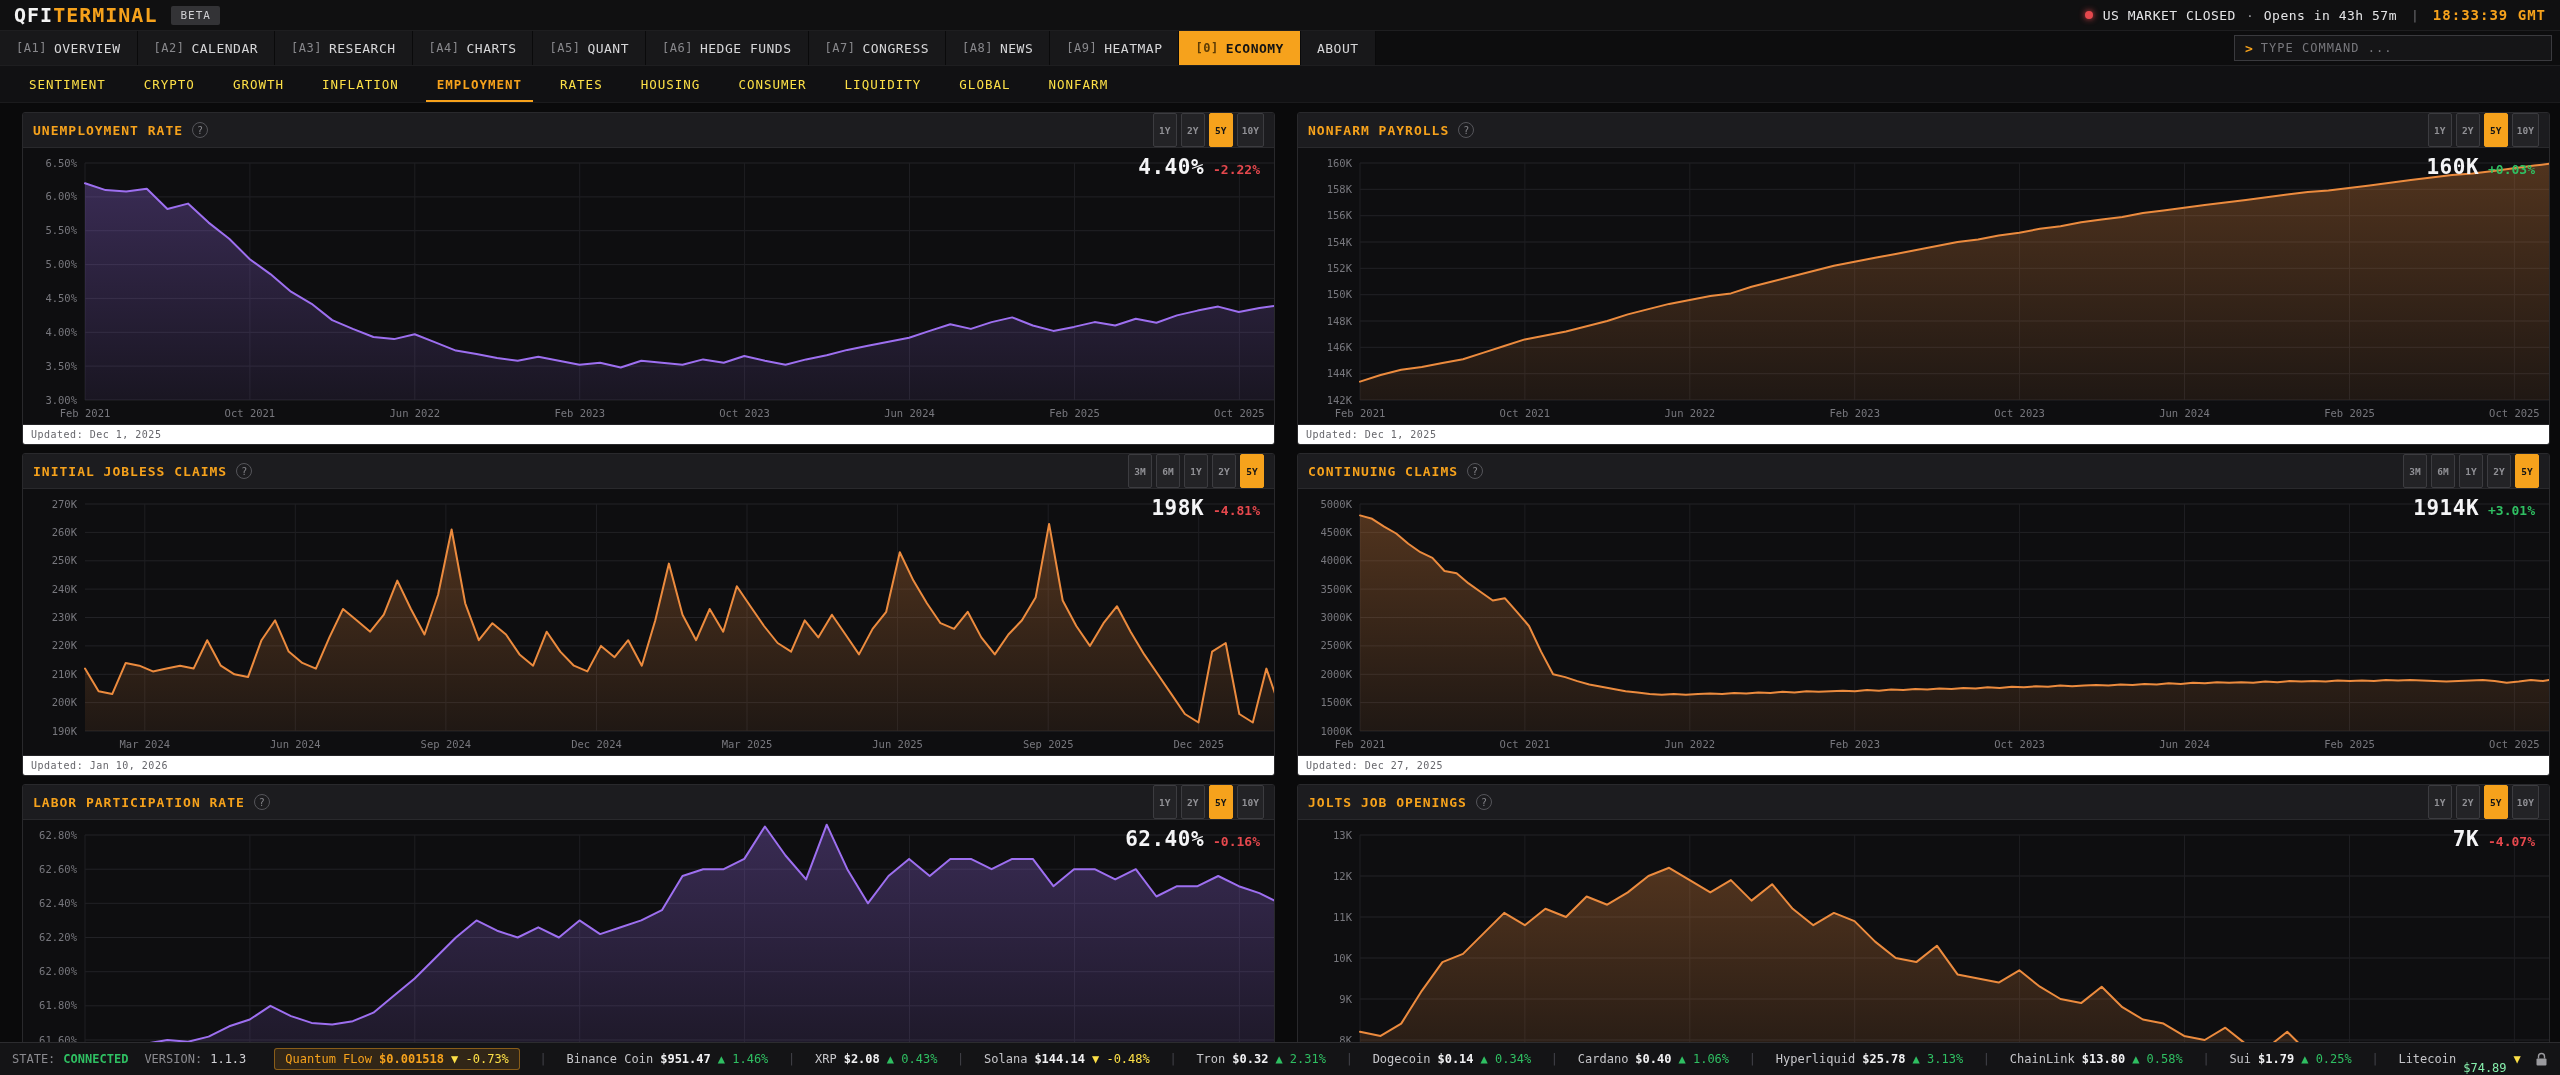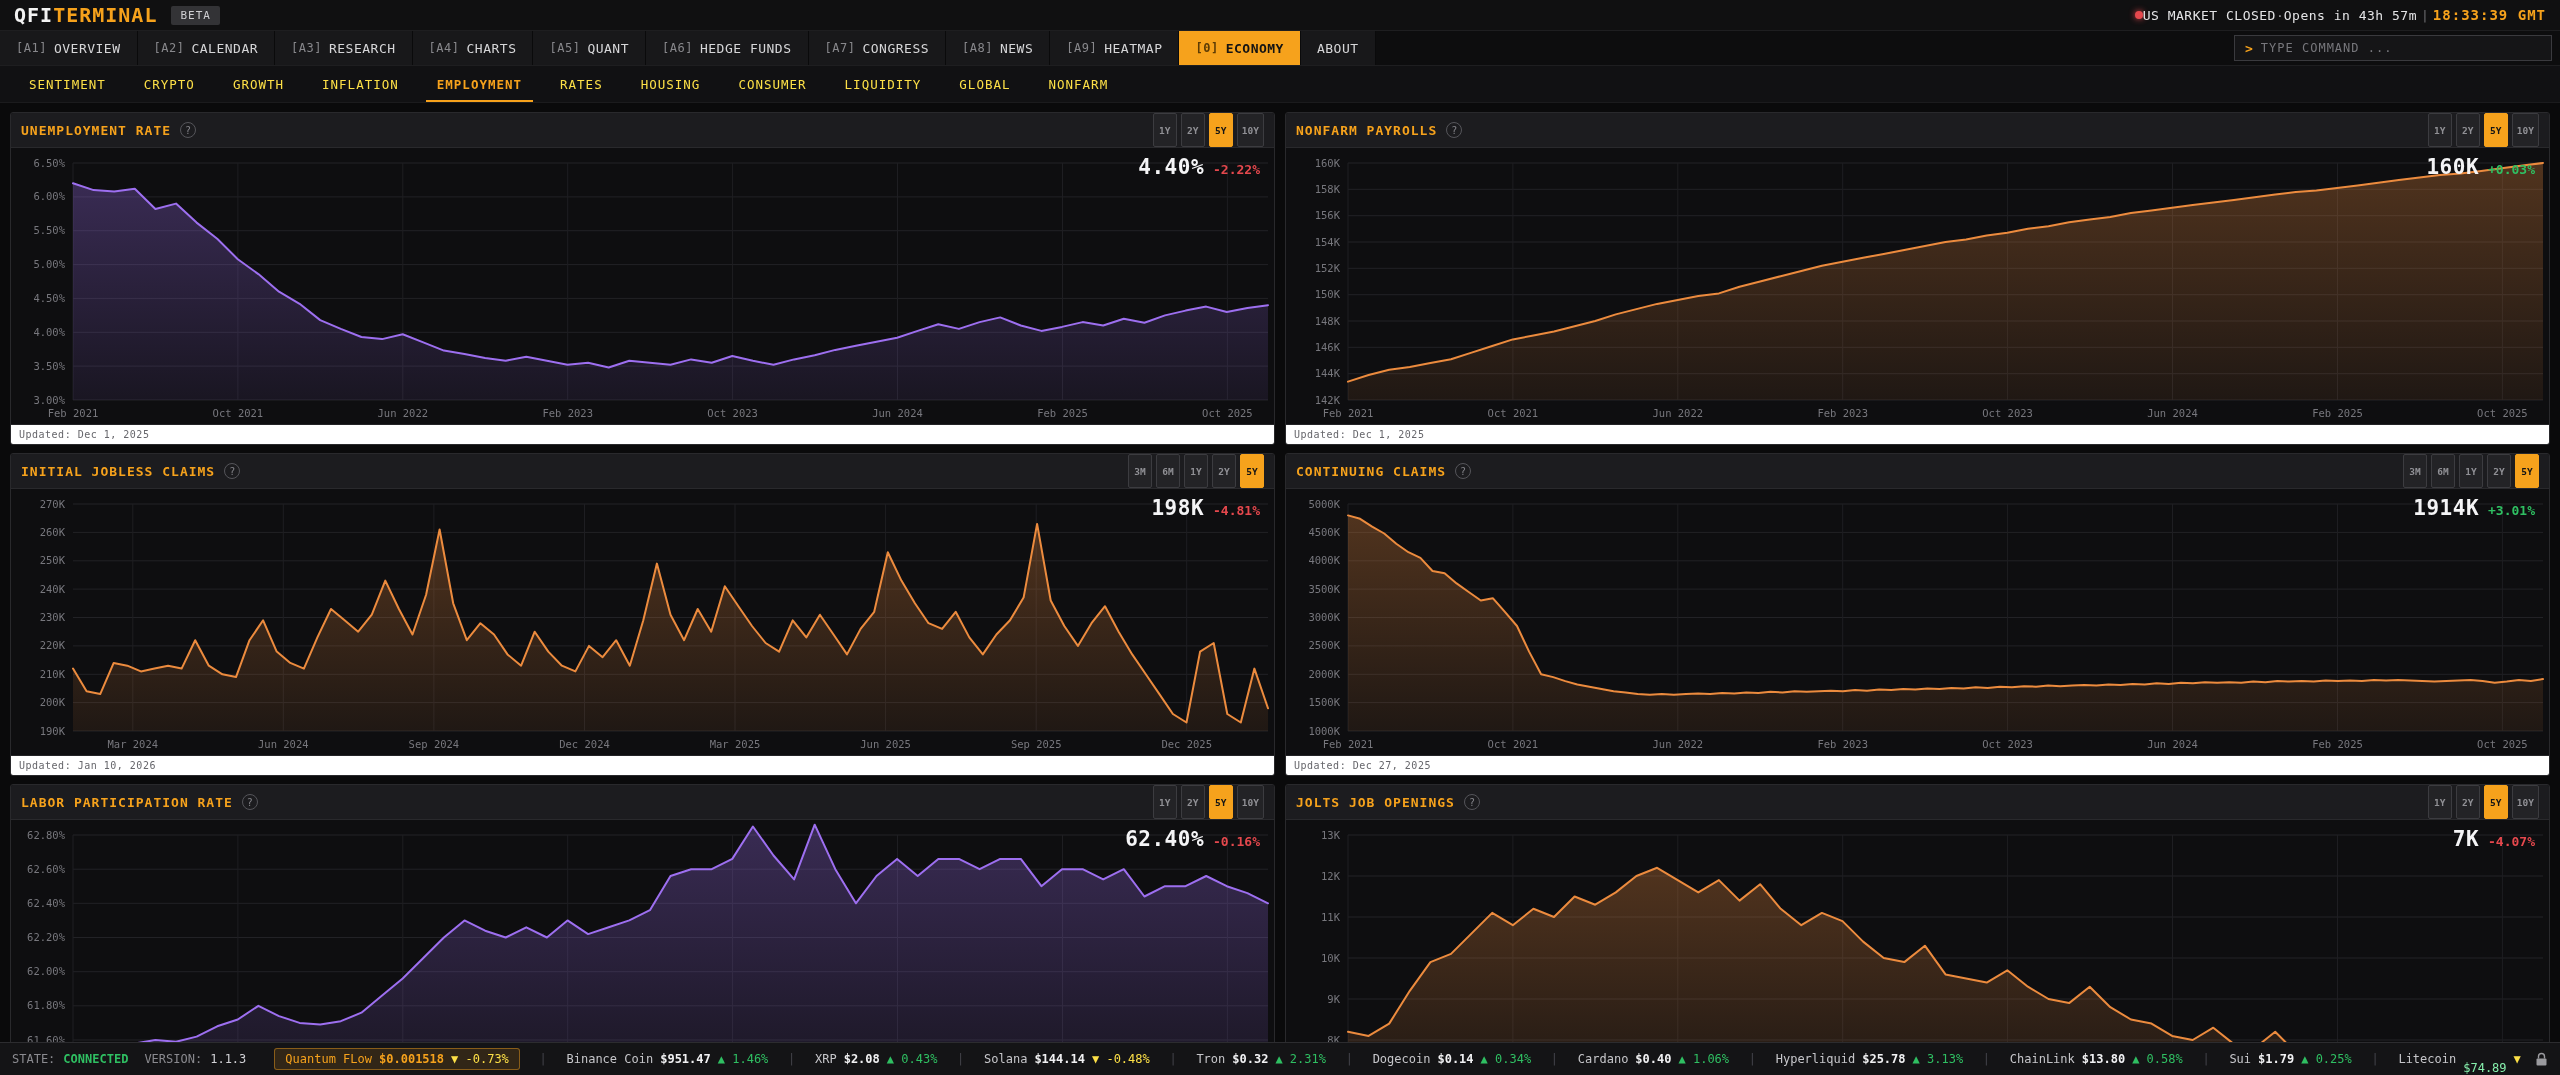--- a/index.html
+++ b/index.html
@@ -4,21 +4,21 @@
 <style>
   * { margin:0; padding:0; box-sizing:border-box; }
   html,body { width:2560px; height:1075px; overflow:hidden; }
   body { background:#0a0a0b; font-family:"DejaVu Sans Mono", monospace; color:#ddd; position:relative; }
 
   
   .topbar { height:30px; display:flex; align-items:center; padding:0 14px; background:#101011; }
   .brand { font-size:20px; font-weight:bold; letter-spacing:1px; }
   .brand .qfi { color:#f2f2f2; } .brand .terminal { color:#f6a21c; }
   .beta-badge { margin-left:14px; background:#333336; color:#cfcfd2; font-size:11px; padding:3px 9px; border-radius:2px; letter-spacing:1px; }
-  .topbar-right { margin-left:auto; display:flex; align-items:center; font-size:13px; }
+  .topbar-right { margin-left:auto; display:flex; align-items:center; gap:10px; font-size:13px; }
   .market-dot { width:8px; height:8px; border-radius:50%; background:#e5484d; box-shadow:0 0 6px #e5484d; }
   .market-status { color:#e4e4e6; letter-spacing:.5px; }
   .status-dot-sep { color:#9a9a9e; }
   .topbar-sep { color:#6a6a6e; margin:0 4px; }
   .clock { color:#f6a21c; font-weight:bold; font-size:14px; letter-spacing:1px; }
 
   
   .navbar { height:36px; background:#0d0d0e; display:flex; align-items:stretch; border-top:1px solid #1e1e20; border-bottom:1px solid #1e1e20; }
   .nav-items { display:flex; align-items:stretch; }
   .nav-item { display:flex; align-items:center; gap:7px; padding:0 16px; background:#18181a; border-right:1px solid #0a0a0b; font-size:13px; color:#d6d6d8; cursor:pointer; letter-spacing:.5px; white-space:nowrap; }
@@ -31,21 +31,21 @@
   .command-input::placeholder { color:#77777c; }
 
   
   .subnav { height:37px; background:#111113; display:flex; align-items:stretch; padding:0 12px; gap:4px; border-bottom:1px solid #1b1b1d; }
   .subnav-tab { display:flex; align-items:center; padding:0 17px; font-size:12.5px; color:#fde047; letter-spacing:1px; cursor:pointer; position:relative; white-space:nowrap; }
   .subnav-tab.active { color:#f6a21c; font-weight:bold; }
   .subnav-tab.active::after { content:""; position:absolute; left:6px; right:6px; bottom:0; height:2px; background:#f6a21c; }
 
   
   .grid { display:grid; grid-template-columns:1fr 1fr; grid-template-rows:333px 323px 300px; gap:8px 10px; padding:9px 10px; }
-  .panel { background:#111113; border:1px solid #29292c; border-radius:3px; display:flex; flex-direction:column; overflow:hidden; }
+  .panel { background:#111113; border:1px solid #29292c; border-radius:3px; display:flex; flex-direction:column; overflow:hidden;margin-left:12px; }
   .panel-header { flex:0 0 33px; background:#1c1c1f; border-bottom:1px solid #29292c; display:flex; align-items:center; padding:0 10px; gap:9px; }
   .panel-title { color:#f6a21c; font-weight:bold; font-size:13px; letter-spacing:1px; white-space:nowrap; }
   .help-icon { width:16px; height:16px; flex:0 0 16px; border:1px solid #55555a; border-radius:50%; color:#85858a; font-size:10px; display:flex; align-items:center; justify-content:center; cursor:pointer; }
   .range-group { margin-left:auto; display:flex; gap:4px; }
   .range-btn { min-width:24px; height:18px; padding:16px 4px; display:flex; align-items:center; justify-content:center; background:#232326; border:1px solid #3c3c40; color:#909095; font-size:9.5px; font-weight:bold; cursor:pointer; border-radius:2px; }
   .range-btn.active { background:#f6a21c; border-color:#f6a21c; color:#151515; }
   .panel-chart { flex:1 1 auto; position:relative; background:#0e0e10; min-height:0; }
   .panel-chart svg { position:absolute; left:0; top:0; }
   .chart-value { position:absolute; top:7px; right:14px; display:flex; align-items:baseline; gap:9px; z-index:2; }
   .cv-main { font-size:21px; font-weight:bold; color:#f4f4f6; letter-spacing:.5px; }

